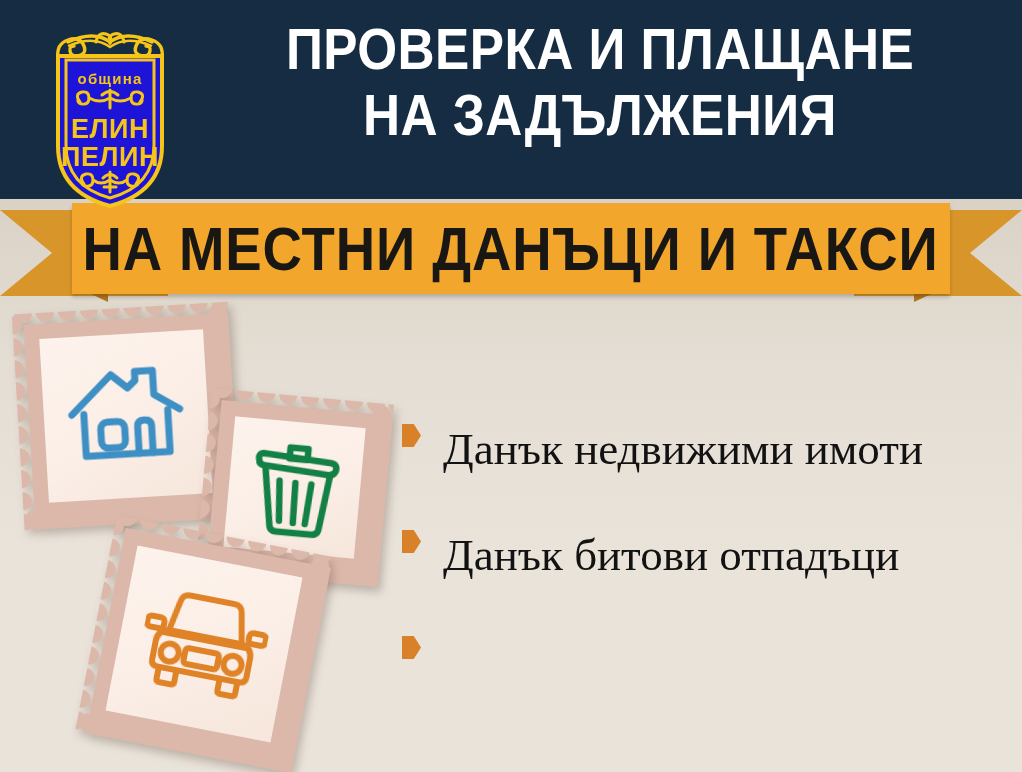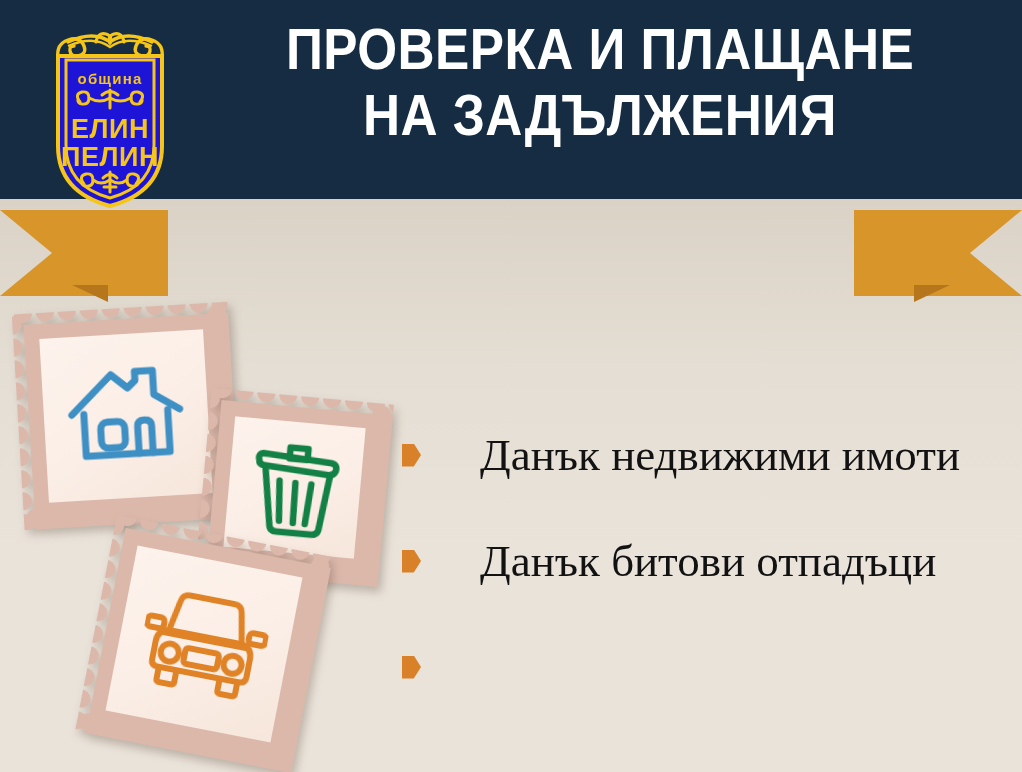--- a/index.html
+++ b/index.html
@@ -162,24 +162,22 @@
   
   .bullet-list {
     position: absolute;
     left: 402px;
     top: 424px;
     width: 610px;
     z-index: 4;
   }
   .bullet-row {
     display: flex;
-    align-items: center;
     height: 62px;
     margin-bottom: 44px;
-    gap: 37px;
   }
   .bullet-marker {
     flex: 0 0 auto;
     width: 19px;
     height: 23px;
     margin-right: 22px;
     background: #d98128;
     clip-path: polygon(0 0, 62% 0, 100% 50%, 62% 100%, 0 100%);
   }
   .bullet-text {
@@ -238,20 +236,23 @@
         <path d="M68 161 L80 161"></path>
       </g>
     </svg>
   </div>
 
   <div class="ribbon">
     <div class="ribbon-tail left"></div>
     <div class="ribbon-tail right"></div>
     <div class="ribbon-fold left"></div>
     <div class="ribbon-fold right"></div>
+    <div class="ribbon-main">
+      <span class="ribbon-text">НА МЕСТНИ ДАНЪЦИ И ТАКСИ</span>
+    </div>
   </div>
 
   <div class="stamp" id="stamp-house">
     <div class="stamp-paper">
       <div class="stamp-inner">
         <svg class="stamp-icon" width="118" height="108" viewBox="0 0 118 108">
           <g fill="none" stroke="#3d8fc4" stroke-width="7" stroke-linejoin="round" stroke-linecap="round">
             <path d="M5 50 L46 12 L62 26 L70 19 L70 10 L88 10 L88 34 L113 50"></path>
             <path d="M17 50 L17 92 L101 92 L101 50"></path>
             <rect x="33" y="59" width="24" height="26" rx="7"></rect>

